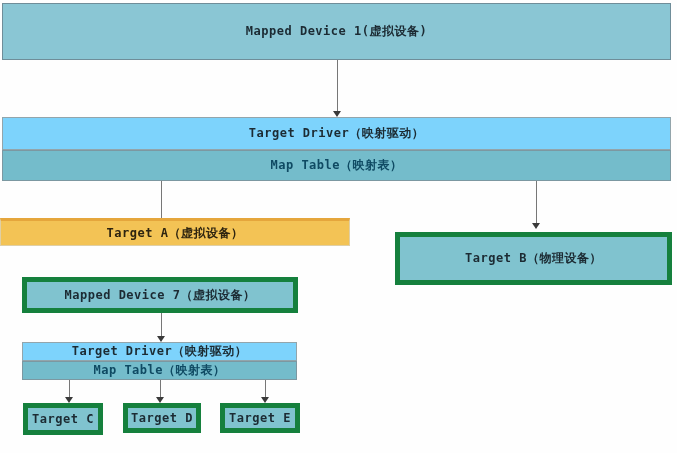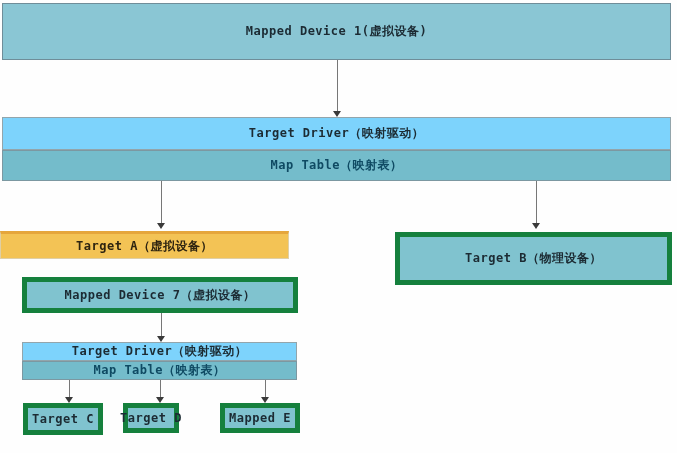--- a/index.html
+++ b/index.html
@@ -40,35 +40,35 @@
   
   #md1{left:2px;top:3px;width:669px;height:57px;}
   #arr1-l{left:337px;top:60px;height:52px;}
   #arr1-h{left:333px;top:111px;}
   #td1{left:2px;top:117px;width:669px;height:33px;}
   #mt1{left:2px;top:150px;width:669px;height:31px;}
   #arr2-l{left:161px;top:181px;height:43px;}
   #arr2-h{left:157px;top:223px;}
   #arr3-l{left:536px;top:181px;height:43px;}
   #arr3-h{left:532px;top:223px;}
-  #ta{left:0px;top:231px;width:289px;height:28px;text-align:right;}
+  #ta{left:0px;top:218px;width:350px;height:28px;text-align:right;}
   #tb{left:395px;top:232px;width:277px;height:53px;}
   #md2{left:22px;top:277px;width:276px;height:36px;}
   #arr4-l{left:161px;top:313px;height:24px;}
   #arr4-h{left:157px;top:336px;}
   #td2{left:22px;top:342px;width:275px;height:19px;}
   #mt2{left:22px;top:361px;width:275px;height:19px;}
   #arr5-l{left:69px;top:380px;height:18px;}
   #arr5-h{left:65px;top:397px;}
   #arr6-l{left:160px;top:380px;height:18px;}
   #arr6-h{left:156px;top:397px;}
   #arr7-l{left:265px;top:380px;height:18px;}
   #arr7-h{left:261px;top:397px;}
   #tc{left:23px;top:403px;width:80px;height:32px;}
-  #td-box{left:123px;top:403px;width:56px;height:30px;}
+  #td-box{left:123px;top:403px;width:78px;height:30px;}
   #te{left:220px;top:403px;width:80px;height:30px;}
 </style>
 </head>
 <body>
 
 <div class="canvas">
 
   <div id="md1" class="box teal-box">Mapped Device 1(虚拟设备)</div>
 
   <div id="arr1-l" class="vline"></div>
@@ -99,15 +99,15 @@
 
   <div id="arr5-l" class="vline"></div>
   <div id="arr5-h" class="ahead"></div>
   <div id="arr6-l" class="vline"></div>
   <div id="arr6-h" class="ahead"></div>
   <div id="arr7-l" class="vline"></div>
   <div id="arr7-h" class="ahead"></div>
 
   <div id="tc" class="box teal-small">Target C</div>
   <div id="td-box" class="box teal-small">Target D</div>
-  <div id="te" class="box teal-small">Mapped E</div>
+  <div id="te" class="box teal-small">Target E</div>
 
 </div>
 
 </body></html>

